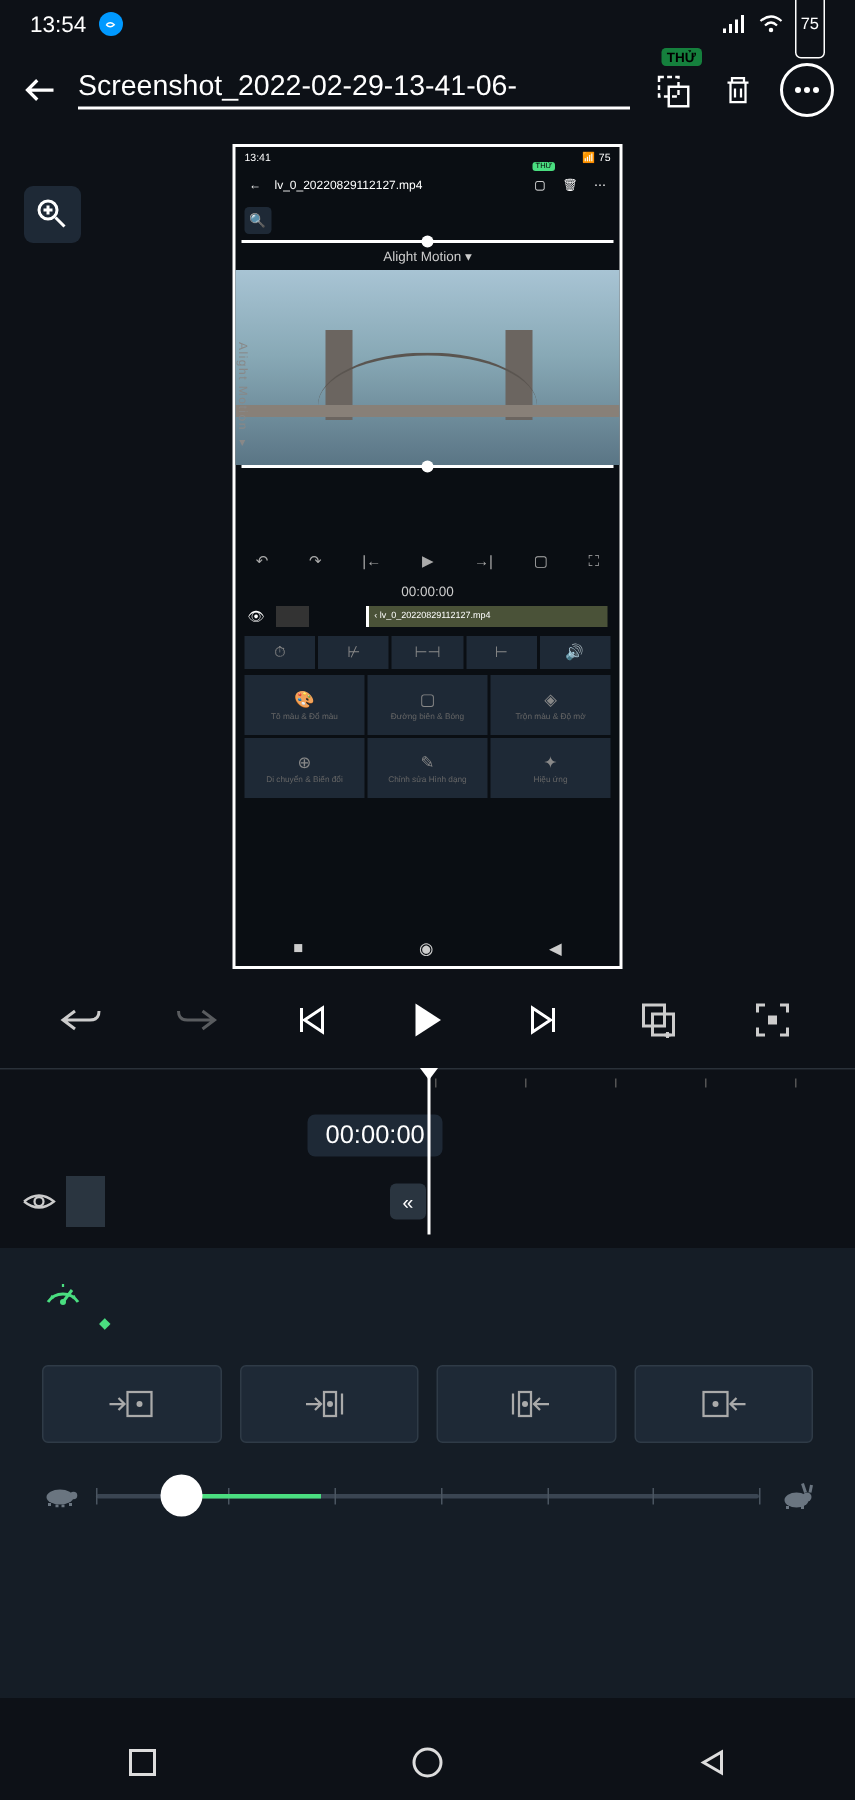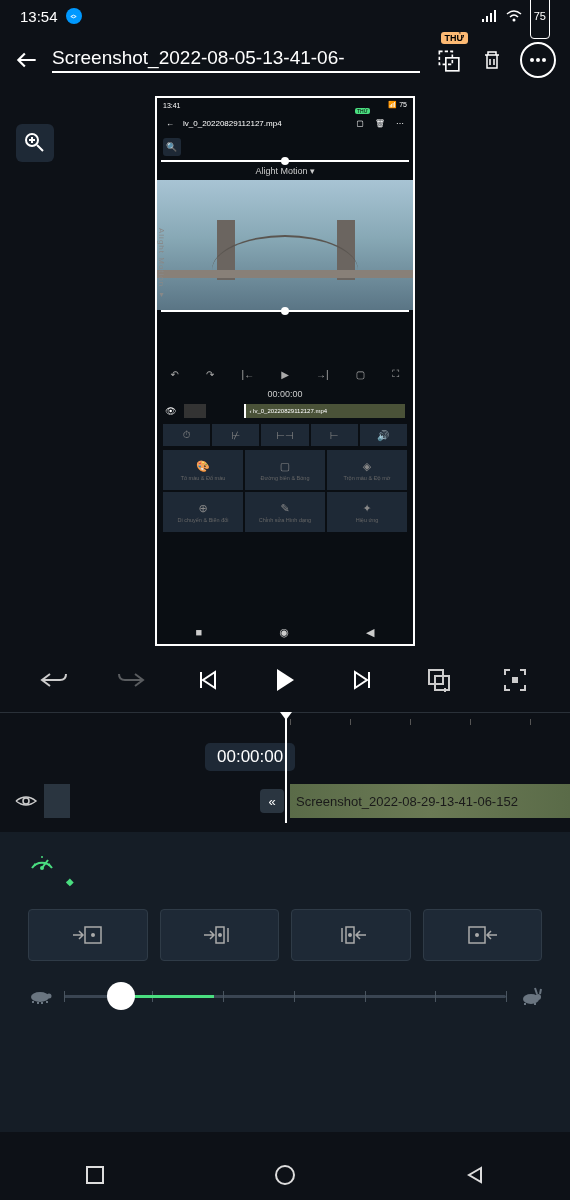--- a/index.html
+++ b/index.html
@@ -48,21 +48,21 @@
   border-bottom: 2px solid #fff;
   padding-bottom: 2px;
   white-space: nowrap;
   overflow: hidden;
 }
 .top-icon { width: 32px; height: 32px; display: flex; align-items: center; justify-content: center; cursor: pointer; }
 .crop-wrap { position: relative; }
 .thu-badge {
   position: absolute;
   top: -12px; right: -4px;
-  background: #fdba74;
+  background: #15803d;
   color: #000;
   font-size: 9px;
   padding: 1px 4px;
   border-radius: 3px;
   font-weight: bold;
 }
 .more-circle {
   width: 36px; height: 36px;
   border: 2px solid #fff;
   border-radius: 50%;
@@ -386,21 +386,21 @@
     </span>
   </div>
 </div>
 
 <div class="top-toolbar">
   <div class="back-btn">
     <svg width="26" height="26" viewBox="0 0 24 24">
         <path d="M20 12 L4 12 M10 6 L4 12 L10 18" fill="none" stroke="#fff" stroke-width="2"></path>
       </svg>
   </div>
-  <div class="filename">Screenshot_2022-08-05-13-41-06-</div>
+  <div class="filename">Screenshot_2022-02-29-13-41-06-</div>
   <div class="top-icon crop-wrap">
     <span class="thu-badge">THỬ</span>
     <svg width="26" height="26" viewBox="0 0 24 24">
         <rect x="4" y="4" width="12" height="12" fill="none" stroke="#fff" stroke-width="1.5" stroke-dasharray="3 2"></rect>
         <rect x="10" y="10" width="12" height="12" fill="none" stroke="#fff" stroke-width="1.5"></rect>
       </svg>
   </div>
   <div class="top-icon">
     <svg width="24" height="24" viewBox="0 0 24 24">
         <path d="M5 7 L19 7 M8 7 L8 4 L16 4 L16 7 M7 7 L7 20 L17 20 L17 7 M10 11 L10 17 M14 11 L14 17" fill="none" stroke="#fff" stroke-width="1.5"></path>
@@ -557,23 +557,20 @@
   <div class="playhead"></div>
   <div class="track-row">
     <span class="eye-icon">
       <svg width="24" height="16" viewBox="0 0 24 16">
           <path d="M2 8 Q12 0 22 8 Q12 16 2 8" fill="none" stroke="#ccc" stroke-width="1.5"></path>
           <circle cx="12" cy="8" r="3" fill="none" stroke="#ccc" stroke-width="1.5"></circle>
         </svg>
     </span>
     <div class="track-thumb"></div>
     <div class="back-chevron">«</div>
-    <div class="clip-main">
-      <span>Screenshot_2022-08-29-13-41-06-152</span>
-    </div>
   </div>
 </div>
 
 <div class="speed-panel">
   <div class="speed-icon">
     <svg width="28" height="22" viewBox="0 0 28 22">
         <path d="M4 18 A12 12 0 0 1 24 18" fill="none" stroke="#4ade80" stroke-width="2"></path>
         <circle cx="14" cy="18" r="2" fill="#4ade80"></circle>
         <path d="M14 18 L20 10" stroke="#4ade80" stroke-width="2"></path>
         <path d="M6 14 L8 15 M22 14 L20 15 M14 6 L14 8" stroke="#4ade80" stroke-width="1.5"></path>

